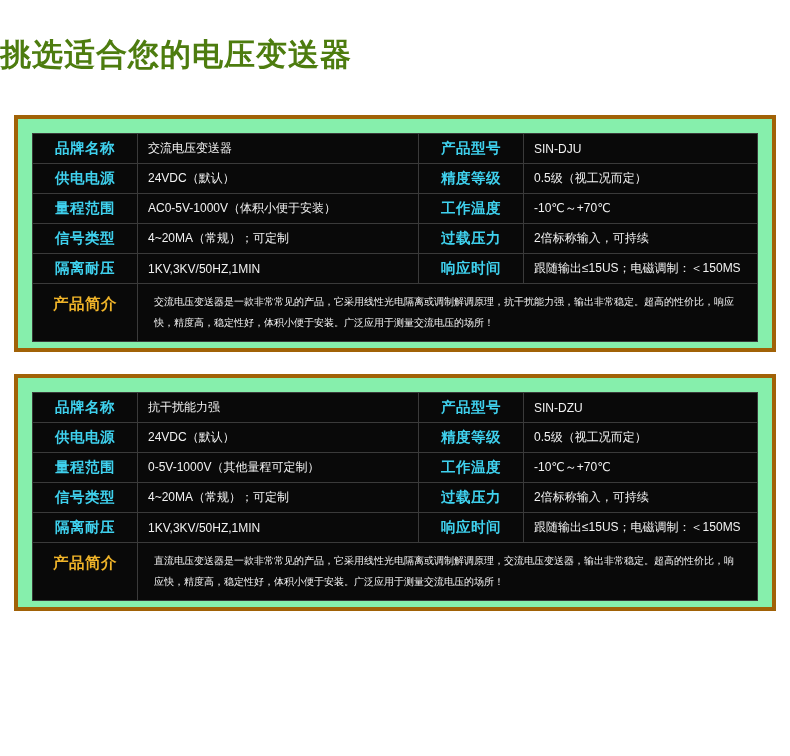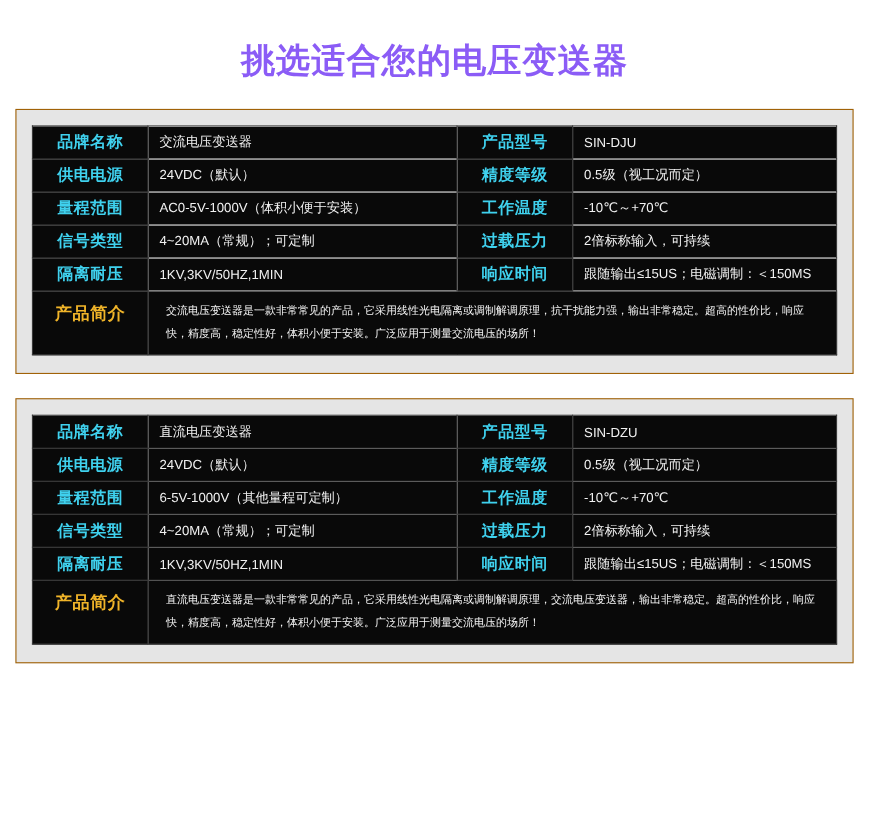--- a/index.html
+++ b/index.html
@@ -8,36 +8,35 @@
     background: #ffffff;
   }
   body {
     width: 790px;
     height: 756px;
     font-family: "Liberation Sans", "DejaVu Sans", sans-serif;
     color: #ffffff;
     overflow: hidden;
   }
   .page-title {
-    text-align: center;
-    color: #8b5cf6;
+    color: #4d7c0f;
     font-size: 31px;
     font-weight: bold;
     letter-spacing: 1px;
     padding-top: 36px;
-    padding-bottom: 26px;
+    padding-bottom: 42px;
     line-height: 1.2;
   }
   .spec-card {
     position: relative;
     margin: 0 14px 22px 14px;
-    background: #e5e5e5;
-    border: 1px solid #a16207;
+    background: #86efac;
+    border: 4px solid #a16207;
     box-sizing: border-box;
-    padding: 14px 14px 10px 14px;
+    padding: 14px 14px 0 14px;
   }
   .spec-card.second {
     margin-bottom: 0;
   }
   table.spec {
     width: 100%;
     border-collapse: collapse;
     table-layout: fixed;
   }
   table.spec td {
@@ -138,33 +137,33 @@
     </tbody>
       </table>
     <div class="card-bottom-gap"></div>
   </div>
 
   <div class="spec-card second">
     <table class="spec">
       <tbody>
           <tr>
         <td class="lbl">品牌名称</td>
-        <td class="val left">直流电压变送器</td>
+        <td class="val left">抗干扰能力强</td>
         <td class="lbl right">产品型号</td>
         <td class="val">SIN-DZU</td>
       </tr>
       <tr>
         <td class="lbl">供电电源</td>
         <td class="val left">24VDC（默认）</td>
         <td class="lbl right">精度等级</td>
         <td class="val">0.5级（视工况而定）</td>
       </tr>
       <tr>
         <td class="lbl">量程范围</td>
-        <td class="val left">6-5V-1000V（其他量程可定制）</td>
+        <td class="val left">0-5V-1000V（其他量程可定制）</td>
         <td class="lbl right">工作温度</td>
         <td class="val">-10℃～+70℃</td>
       </tr>
       <tr>
         <td class="lbl">信号类型</td>
         <td class="val left">4~20MA（常规）；可定制</td>
         <td class="lbl right">过载压力</td>
         <td class="val">2倍标称输入，可持续</td>
       </tr>
       <tr>

